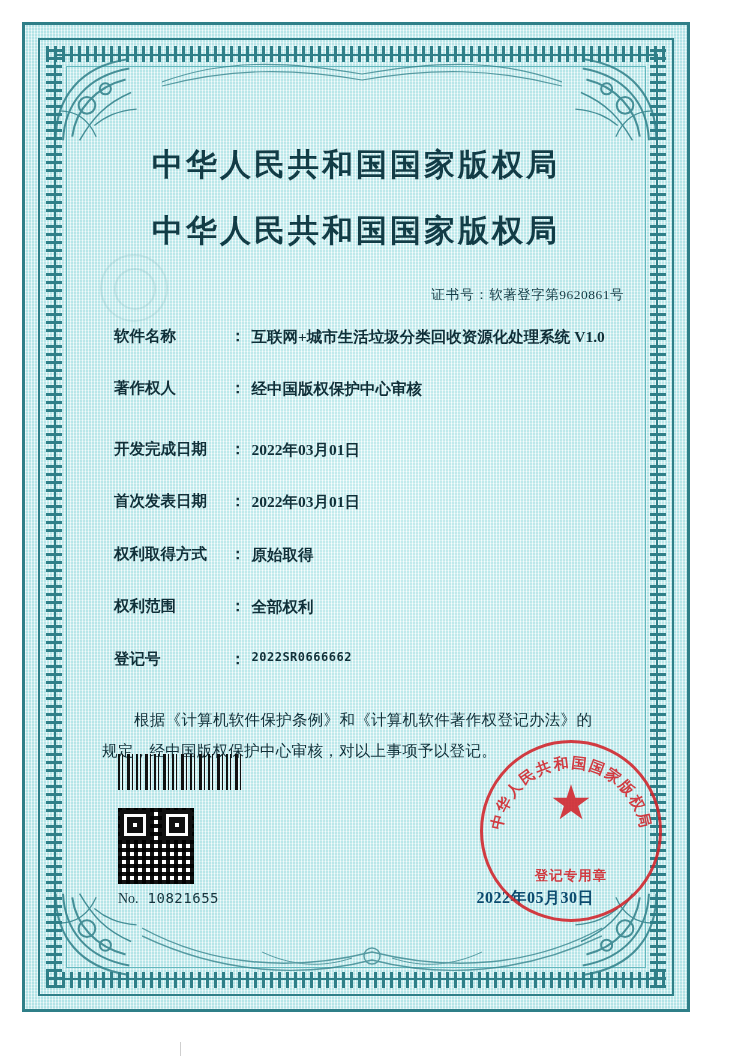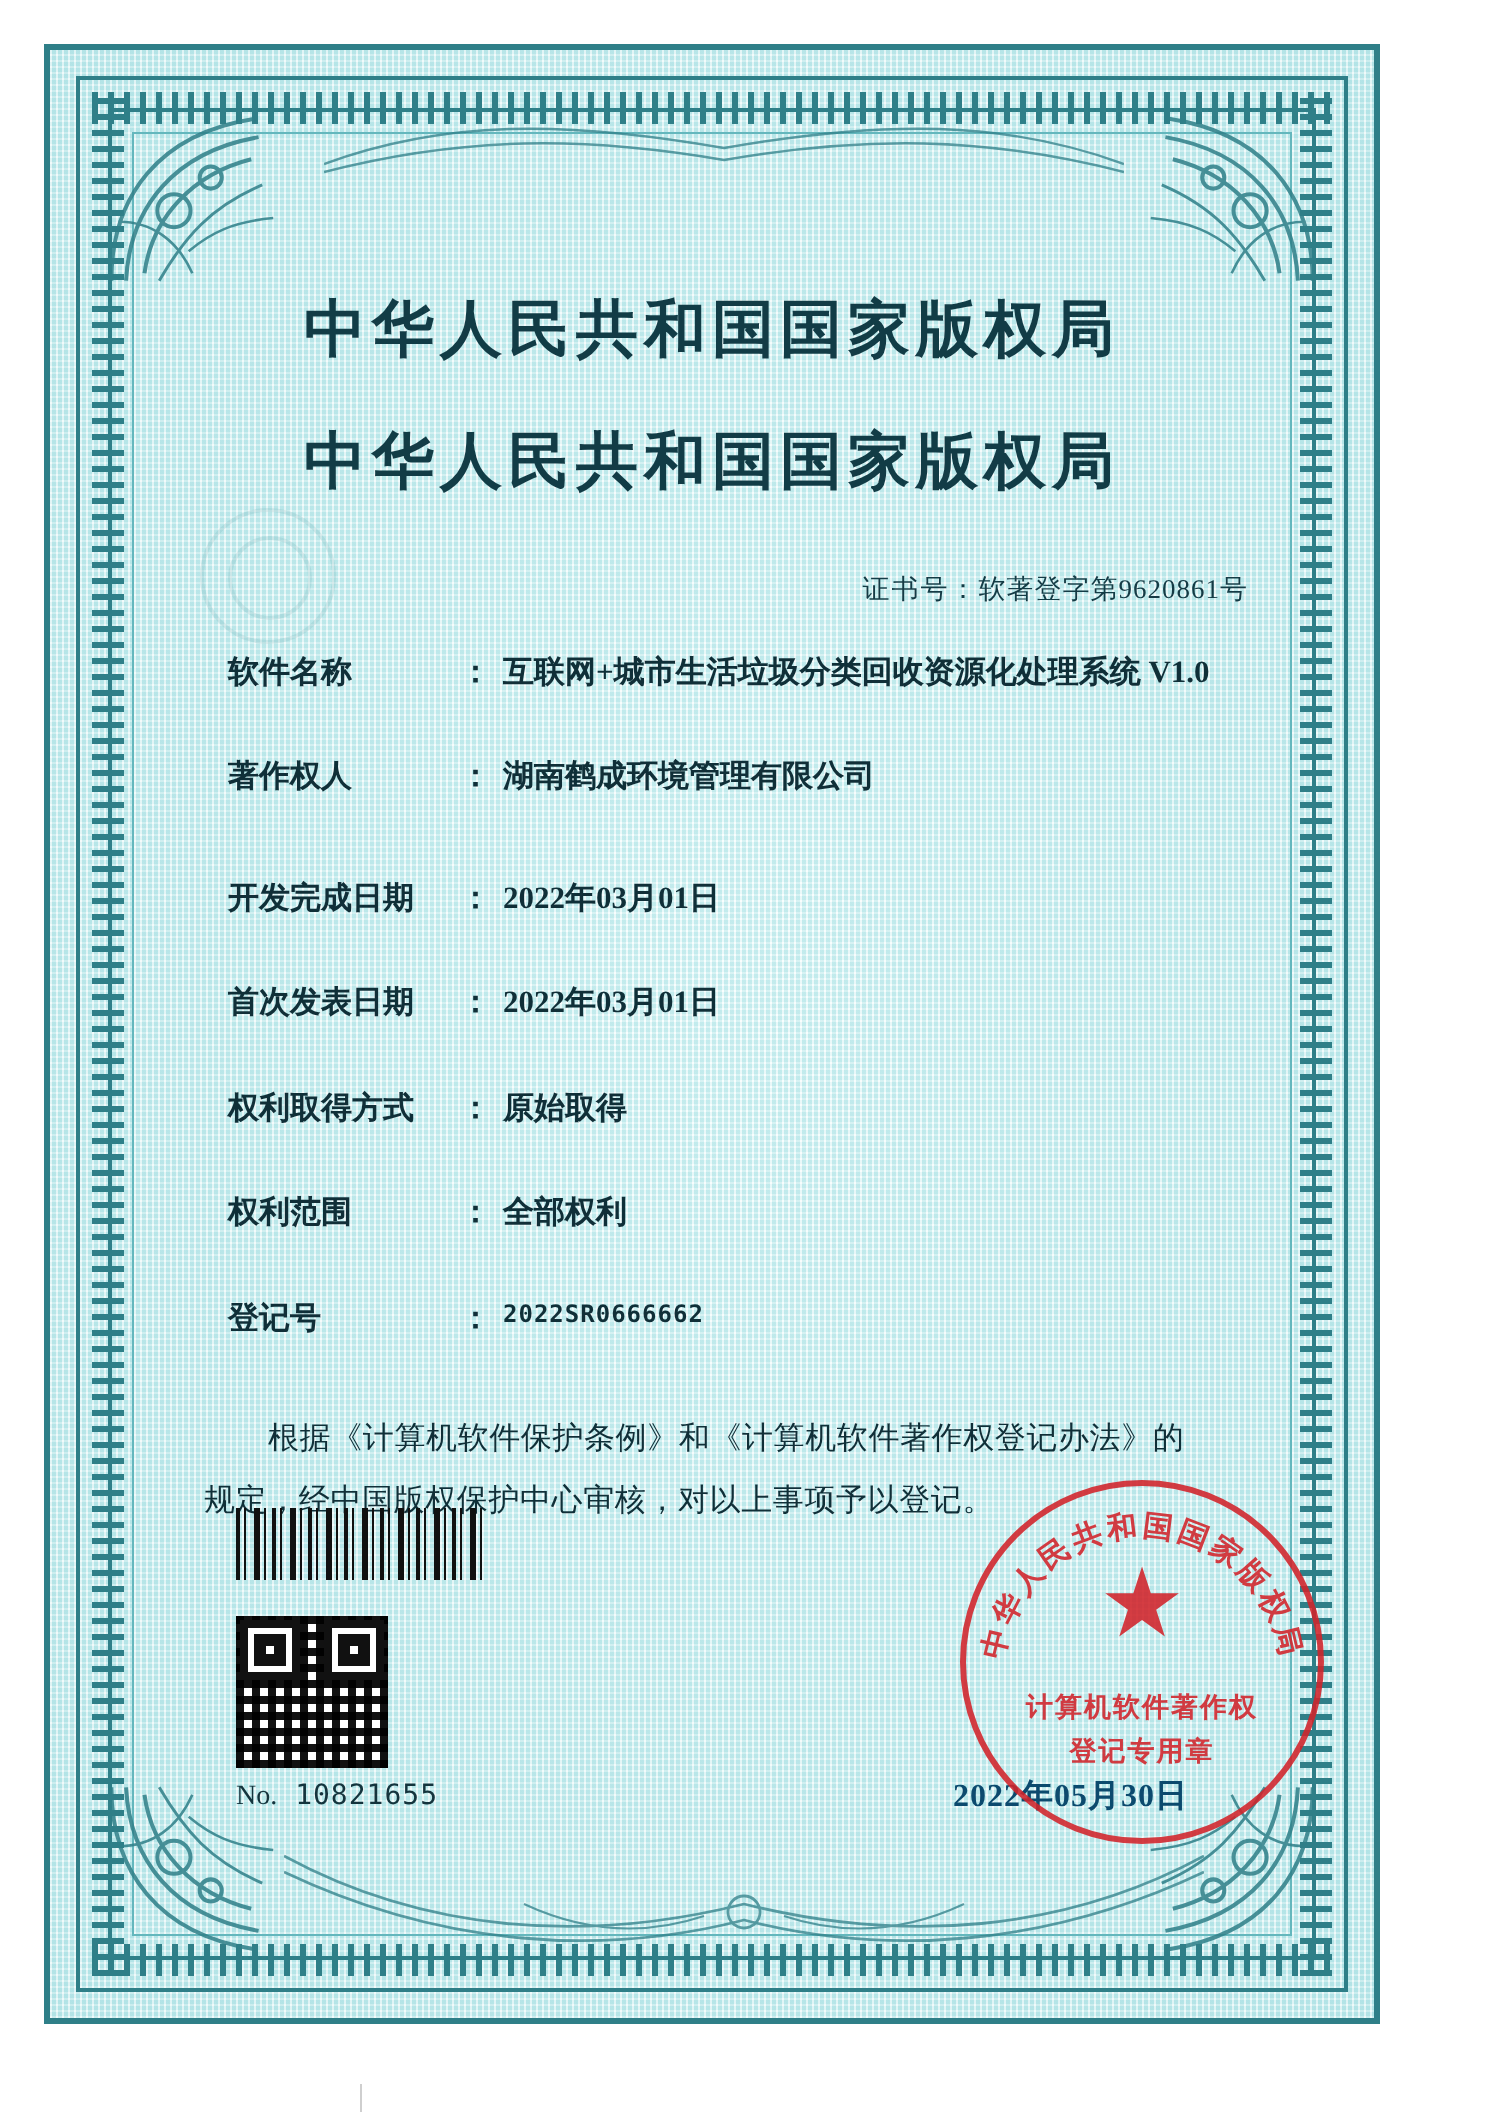--- a/index.html
+++ b/index.html
@@ -415,21 +415,21 @@
 
       <div class="field-row">
         <span class="field-label spread">软件名称</span>
         <span class="field-colon">：</span>
         <span class="field-value">互联网+城市生活垃圾分类回收资源化处理系统 V1.0</span>
       </div>
 
       <div class="field-row gap-md">
         <span class="field-label spread">著作权人</span>
         <span class="field-colon">：</span>
-        <span class="field-value">湖南鹤成环境管理有限公司</span>
+        <span class="field-value">经中国版权保护中心审核</span>
       </div>
 
       <div class="field-row gap-lg">
         <span class="field-label">开发完成日期</span>
         <span class="field-colon">：</span>
         <span class="field-value">2022年03月01日</span>
       </div>
 
       <div class="field-row gap-md">
         <span class="field-label">首次发表日期</span>
@@ -477,20 +477,19 @@
     <div class="seal">
       <svg class="seal-arc" viewBox="0 0 176 176">
         <defs>
           <path id="arcTop" d="M 18 95 A 70 70 0 1 1 158 95" fill="none"></path>
         </defs>
         <text text-anchor="middle">
           <textPath href="#arcTop" startOffset="50%">中华人民共和国国家版权局</textPath>
         </text>
       </svg>
       <div class="star">★</div>
-      <div class="seal-line l1">计算机软件著作权</div>
       <div class="seal-line l2">登记专用章</div>
     </div>
 
   </div>
 </div>
 
 <div class="page-edge-mark"></div>
 
 </body></html>

